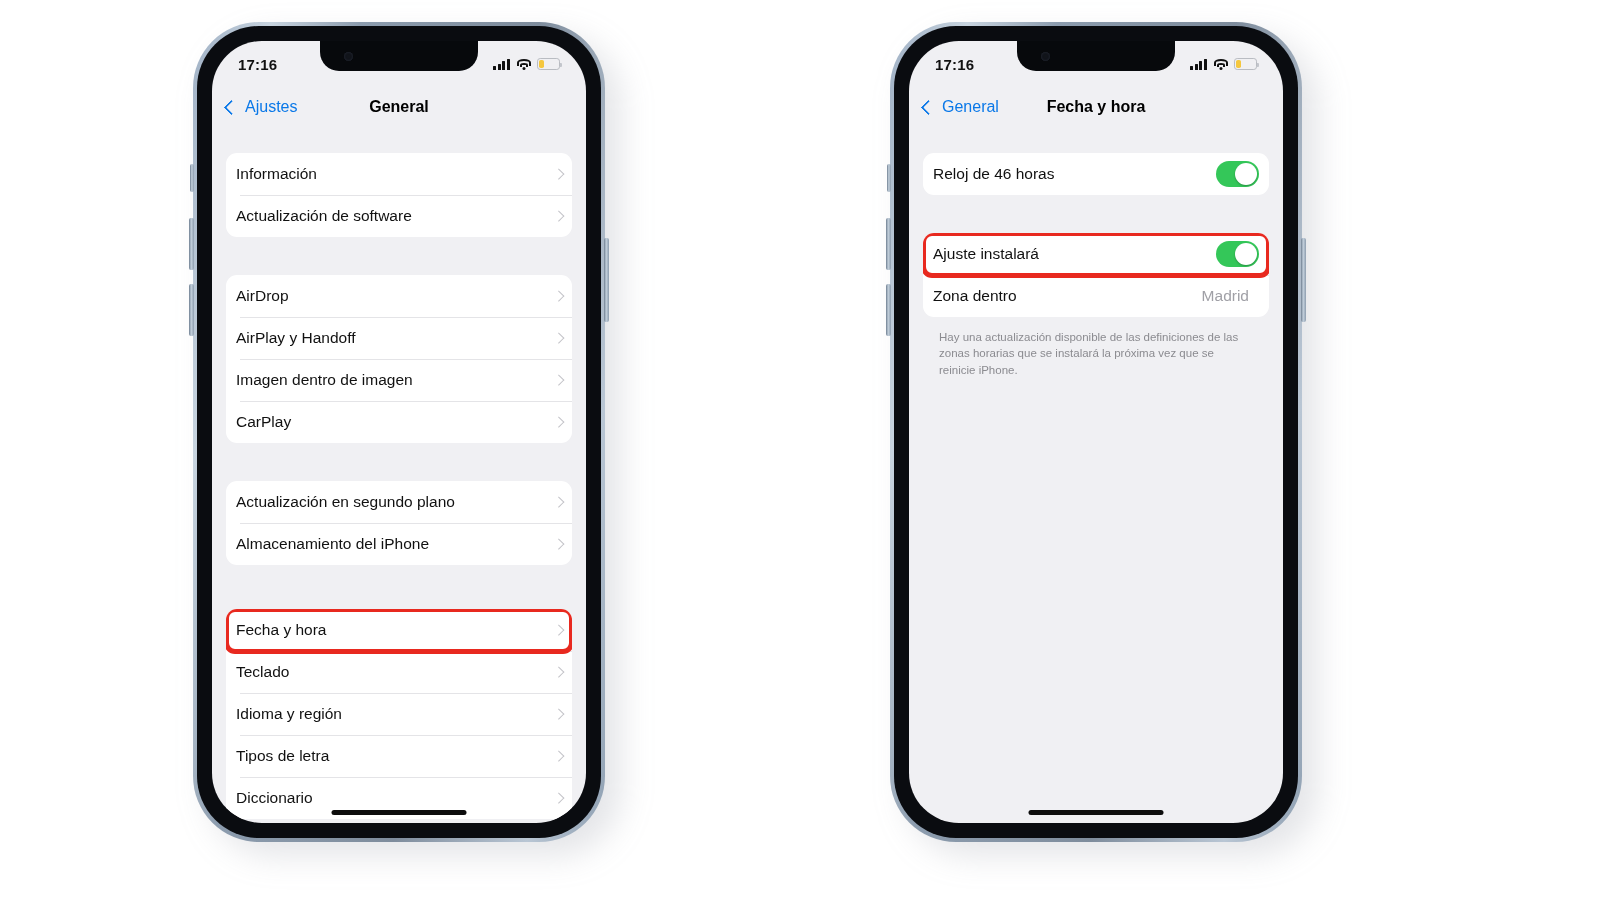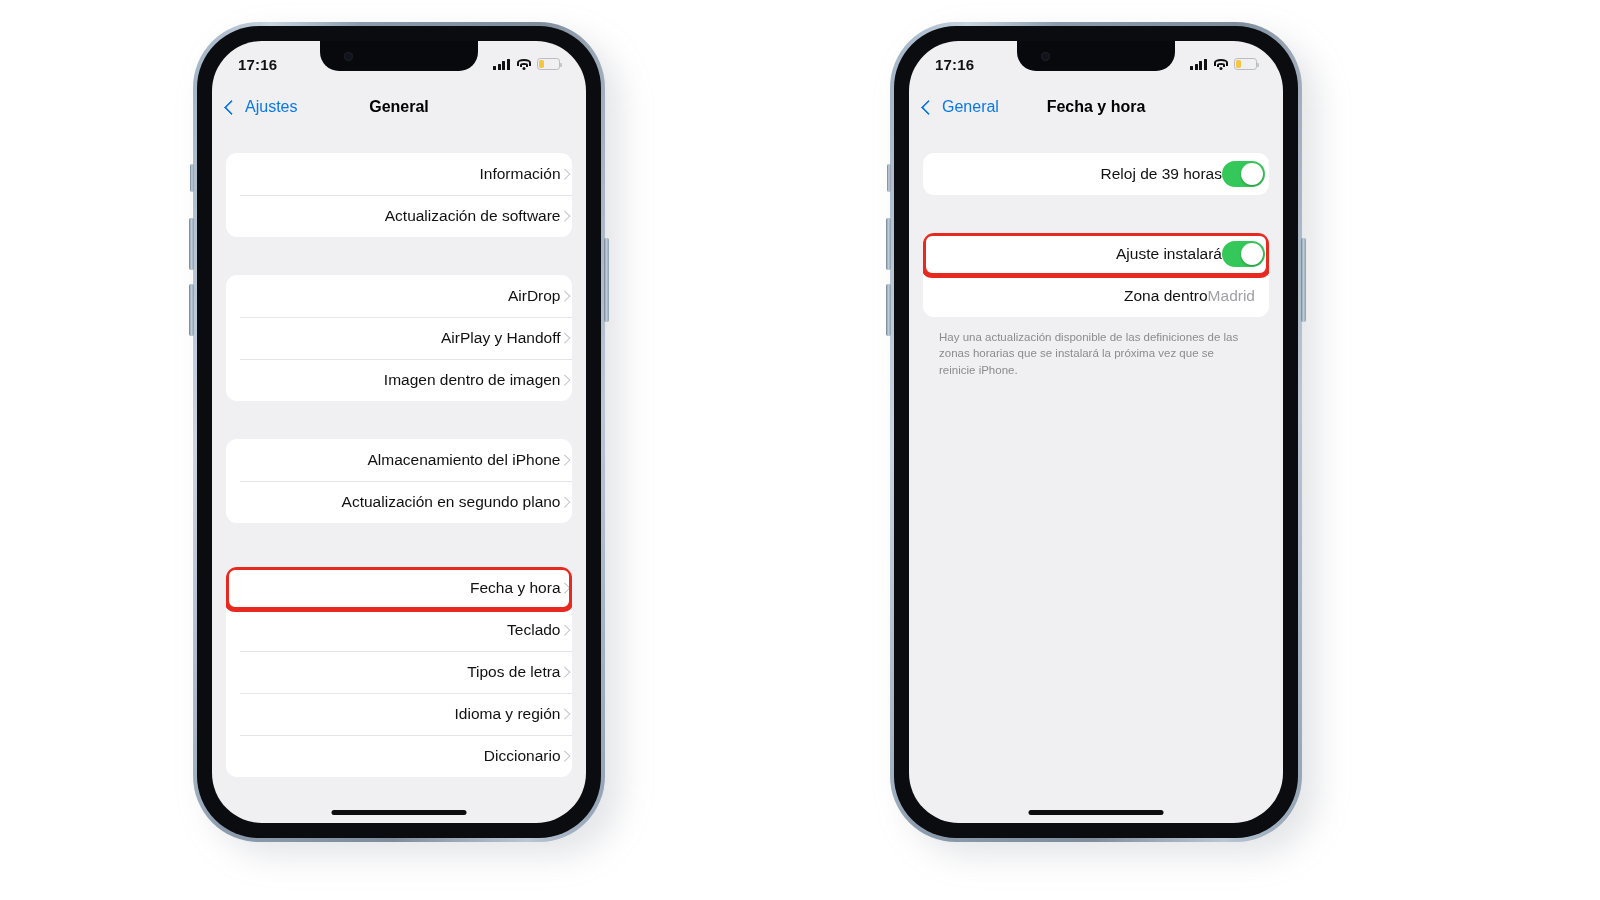--- a/index.html
+++ b/index.html
@@ -97,21 +97,21 @@
   .chev-back { width:11px; height:11px; border-left:2.6px solid #0a78e8;
     border-bottom:2.6px solid #0a78e8; transform:rotate(45deg); border-radius:1px; }
   .nav-title { position:absolute; left:0; right:0; text-align:center;
     font-size:16px; font-weight:bold; color:#000; pointer-events:none; }
 
   
   .content { padding:0 14px; }
   .group { background:#fff; border-radius:11px; overflow:hidden; margin-bottom:4px; }
   .gap-s { height:24px; } .gap-m { height:34px; } .gap-l { height:40px; }
   .row { position:relative; display:flex; align-items:center;
-    height:42px; padding:0 4px; cursor:pointer;text-align:right; }
+    height:42px; padding:0 10px; cursor:pointer; }
   .row + .row::before { content:""; position:absolute; left:14px; right:0; top:0;
     height:1px; background:#e4e4e7; }
   .row-label { font-size:15.5px; color:#111; flex:1; }
   .row-value { font-size:15.5px; color:#a0a0a6; margin-right:10px; }
   .chev { width:7.5px; height:7.5px; border-top:1.8px solid #c3c3c8;
     border-right:1.8px solid #c3c3c8; transform:rotate(45deg); }
   .footnote { font-size:11.5px; line-height:1.42; color:#8b8b90;
     padding:8px 16px 0 16px; }
 
   
@@ -200,53 +200,57 @@
                 <span class="chev"></span>
               </div>
               <div class="row">
                 <span class="row-label">AirPlay y Handoff</span>
                 <span class="chev"></span>
               </div>
               <div class="row">
                 <span class="row-label">Imagen dentro de imagen</span>
                 <span class="chev"></span>
               </div>
+              <div class="row">
+                <span class="row-label">CarPlay</span>
+                <span class="chev"></span>
+              </div>
             </div>
 
             <div class="gap-m"></div>
 
             <div class="group">
               <div class="row">
+                <span class="row-label">Actualización en segundo plano</span>
+                <span class="chev"></span>
+              </div>
+              <div class="row">
                 <span class="row-label">Almacenamiento del iPhone</span>
-                <span class="chev"></span>
-              </div>
-              <div class="row">
-                <span class="row-label">Actualización en segundo plano</span>
                 <span class="chev"></span>
               </div>
             </div>
 
             <div class="gap-l"></div>
 
             <div class="group hl-wrap">
               <div class="hl-box" style="left:-2px; top:-2px; right:-2px; height:47px;"></div>
               <div class="row">
                 <span class="row-label">Fecha y hora</span>
                 <span class="chev"></span>
               </div>
               <div class="row">
                 <span class="row-label">Teclado</span>
                 <span class="chev"></span>
               </div>
               <div class="row">
+                <span class="row-label">Idioma y región</span>
+                <span class="chev"></span>
+              </div>
+              <div class="row">
                 <span class="row-label">Tipos de letra</span>
-                <span class="chev"></span>
-              </div>
-              <div class="row">
-                <span class="row-label">Idioma y región</span>
                 <span class="chev"></span>
               </div>
               <div class="row">
                 <span class="row-label">Diccionario</span>
                 <span class="chev"></span>
               </div>
             </div>
           </div>
 
           <div class="home-ind"></div>
@@ -296,21 +300,21 @@
               <span>General</span>
             </div>
             <div class="nav-title">Fecha y hora</div>
           </div>
 
           <div class="content">
             <div class="gap-s"></div>
 
             <div class="group">
               <div class="row">
-                <span class="row-label">Reloj de 39 horas</span>
+                <span class="row-label">Reloj de 46 horas</span>
                 <span class="toggle">
                   <span class="knob"></span>
                 </span>
               </div>
             </div>
 
             <div class="gap-m"></div>
 
             <div class="group hl-wrap">
               <div class="hl-box" style="left:-2px; top:-2px; right:-2px; height:47px;"></div>

